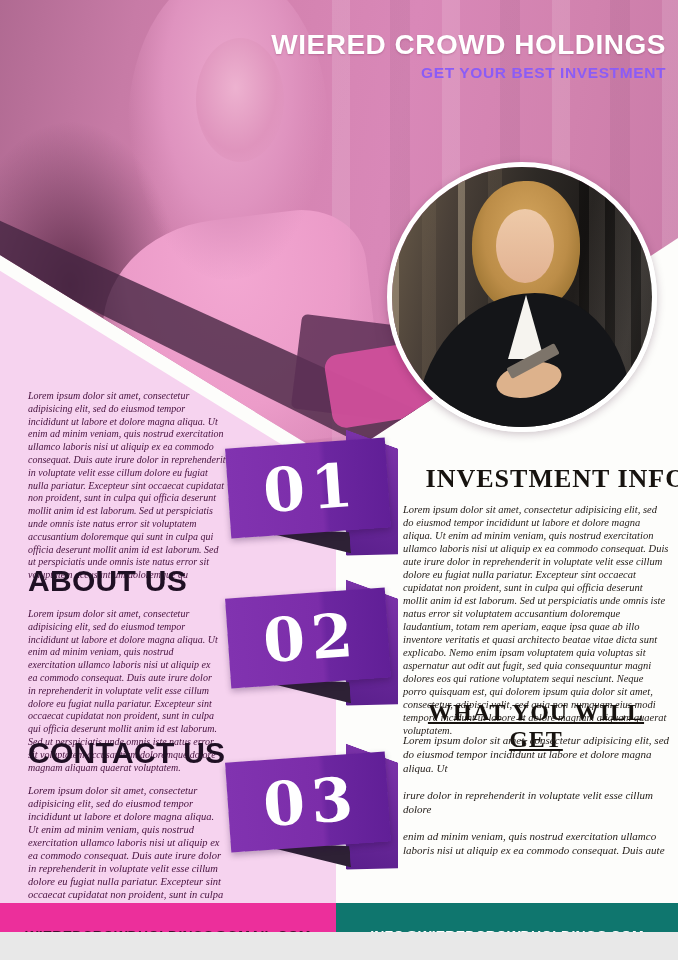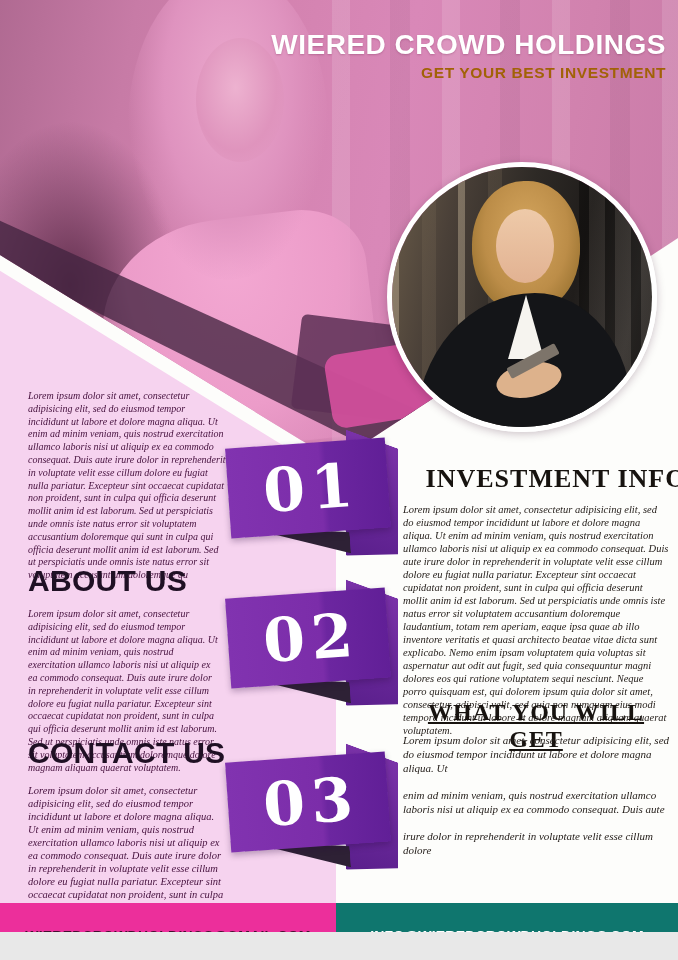--- a/index.html
+++ b/index.html
@@ -29,21 +29,21 @@
   .pb-desk{position:absolute;left:0;top:0;width:678px;height:480px;opacity:.78;
      clip-path:polygon(0 46%,64% 87%,64% 100%,0 55%);background:#432440;}
   .pb-laptop{position:absolute;left:296px;top:322px;width:140px;height:95px;background:#5c2f55;
      transform:rotate(7deg);opacity:.85;border-radius:6px;}
   .pb-magenta{position:absolute;left:328px;top:348px;width:104px;height:74px;background:#d6519f;
      transform:rotate(-9deg);opacity:.9;border-radius:14px;}
 
   
   .titles{position:absolute;top:30px;right:12px;text-align:right;color:#ffffff;line-height:1.1;}
   .title-main{font-size:28px;font-weight:900;letter-spacing:.5px;text-shadow:0 1px 2px rgba(90,20,60,.25);}
-  .title-sub{font-size:15.5px;font-weight:900;letter-spacing:.6px;color:#a16207;margin-top:3px;}
+  .title-sub{font-size:15.5px;font-weight:900;letter-spacing:.6px;color:#8b5cf6;margin-top:3px;}
 
   
   .portrait{position:absolute;left:387px;top:162px;width:260px;height:260px;border-radius:50%;
      border:5px solid #ffffff;overflow:hidden;box-shadow:0 2px 8px rgba(60,20,50,.25);}
   .pt-bg{position:absolute;left:0;top:0;right:0;bottom:0;
      background:linear-gradient(102deg,#6a5c49 0%,#4a4038 22%,#2e2a26 46%,#201d1b 66%,#3c3835 86%,#2a2724 100%);}
   .pt-slats-left{position:absolute;left:0;top:0;bottom:0;width:45%;opacity:.75;
      background:repeating-linear-gradient(90deg,rgba(214,196,166,.5) 0 7px,rgba(0,0,0,0) 7px 30px,rgba(120,105,85,.35) 30px 44px,rgba(0,0,0,0) 44px 66px);}
   .pt-slats-right{position:absolute;right:0;top:0;bottom:0;width:28%;opacity:.7;
      background:repeating-linear-gradient(90deg,rgba(0,0,0,.55) 0 10px,rgba(80,75,70,.25) 10px 26px);}
@@ -158,22 +158,22 @@
 
   <div class="sec-heading" style="top:736px;">CONTACT US</div>
   <div class="sec-body" style="top:784px;font-size:10.5px;line-height:13px;">Lorem ipsum dolor sit amet, consectetur adipisicing elit, sed do eiusmod tempor incididunt ut labore et dolore magna aliqua. Ut enim ad minim veniam, quis nostrud exercitation ullamco laboris nisi ut aliquip ex ea commodo consequat. Duis aute irure dolor in reprehenderit in voluptate velit esse cillum dolore eu fugiat nulla pariatur. Excepteur sint occaecat cupidatat non proident, sunt in culpa qui officia deserunt mollit anim id est laborum. Sed ut perspiciatis unde omnis iste natus error</div>
 
   <div class="right-heading" style="top:464px;font-size:26px;margin-left:20px;">INVESTMENT INFO</div>
   <div class="right-body" style="top:503px;">Lorem ipsum dolor sit amet, consectetur adipisicing elit, sed do eiusmod tempor incididunt ut labore et dolore magna aliqua. Ut enim ad minim veniam, quis nostrud exercitation ullamco laboris nisi ut aliquip ex ea commodo consequat. Duis aute irure dolor in reprehenderit in voluptate velit esse cillum dolore eu fugiat nulla pariatur. Excepteur sint occaecat cupidatat non proident, sunt in culpa qui officia deserunt mollit anim id est laborum. Sed ut perspiciatis unde omnis iste natus error sit voluptatem accusantium doloremque laudantium, totam rem aperiam, eaque ipsa quae ab illo inventore veritatis et quasi architecto beatae vitae dicta sunt explicabo. Nemo enim ipsam voluptatem quia voluptas sit aspernatur aut odit aut fugit, sed quia consequuntur magni dolores eos qui ratione voluptatem sequi nesciunt. Neque porro quisquam est, qui dolorem ipsum quia dolor sit amet, consectetur, adipisci velit, sed quia non numquam eius modi tempora incidunt ut labore et dolore magnam aliquam quaerat voluptatem.</div>
 
   <div class="right-heading" style="top:699px;font-size:24px;text-decoration:underline;">WHAT YOU WILL GET</div>
   <div class="right-body" style="top:733px;">
     <p class="benefit-p">Lorem ipsum dolor sit amet, consectetur adipisicing elit, sed do eiusmod tempor incididunt ut labore et dolore magna aliqua. Ut</p>
+    <p class="benefit-p">irure dolor in reprehenderit in voluptate velit esse cillum dolore</p>
     <p class="benefit-p">enim ad minim veniam, quis nostrud exercitation ullamco laboris nisi ut aliquip ex ea commodo consequat. Duis aute</p>
-    <p class="benefit-p">irure dolor in reprehenderit in voluptate velit esse cillum dolore</p>
   </div>
 
   <div class="bar bar-left">
     <span class="bar-text">WIEREDCROWDHOLDINGS@GMAIL.COM</span>
   </div>
   <div class="bar bar-right">
     <span class="bar-text">INFO@WIEREDCROWDHOLDINGS.COM</span>
   </div>
 
 </div>

